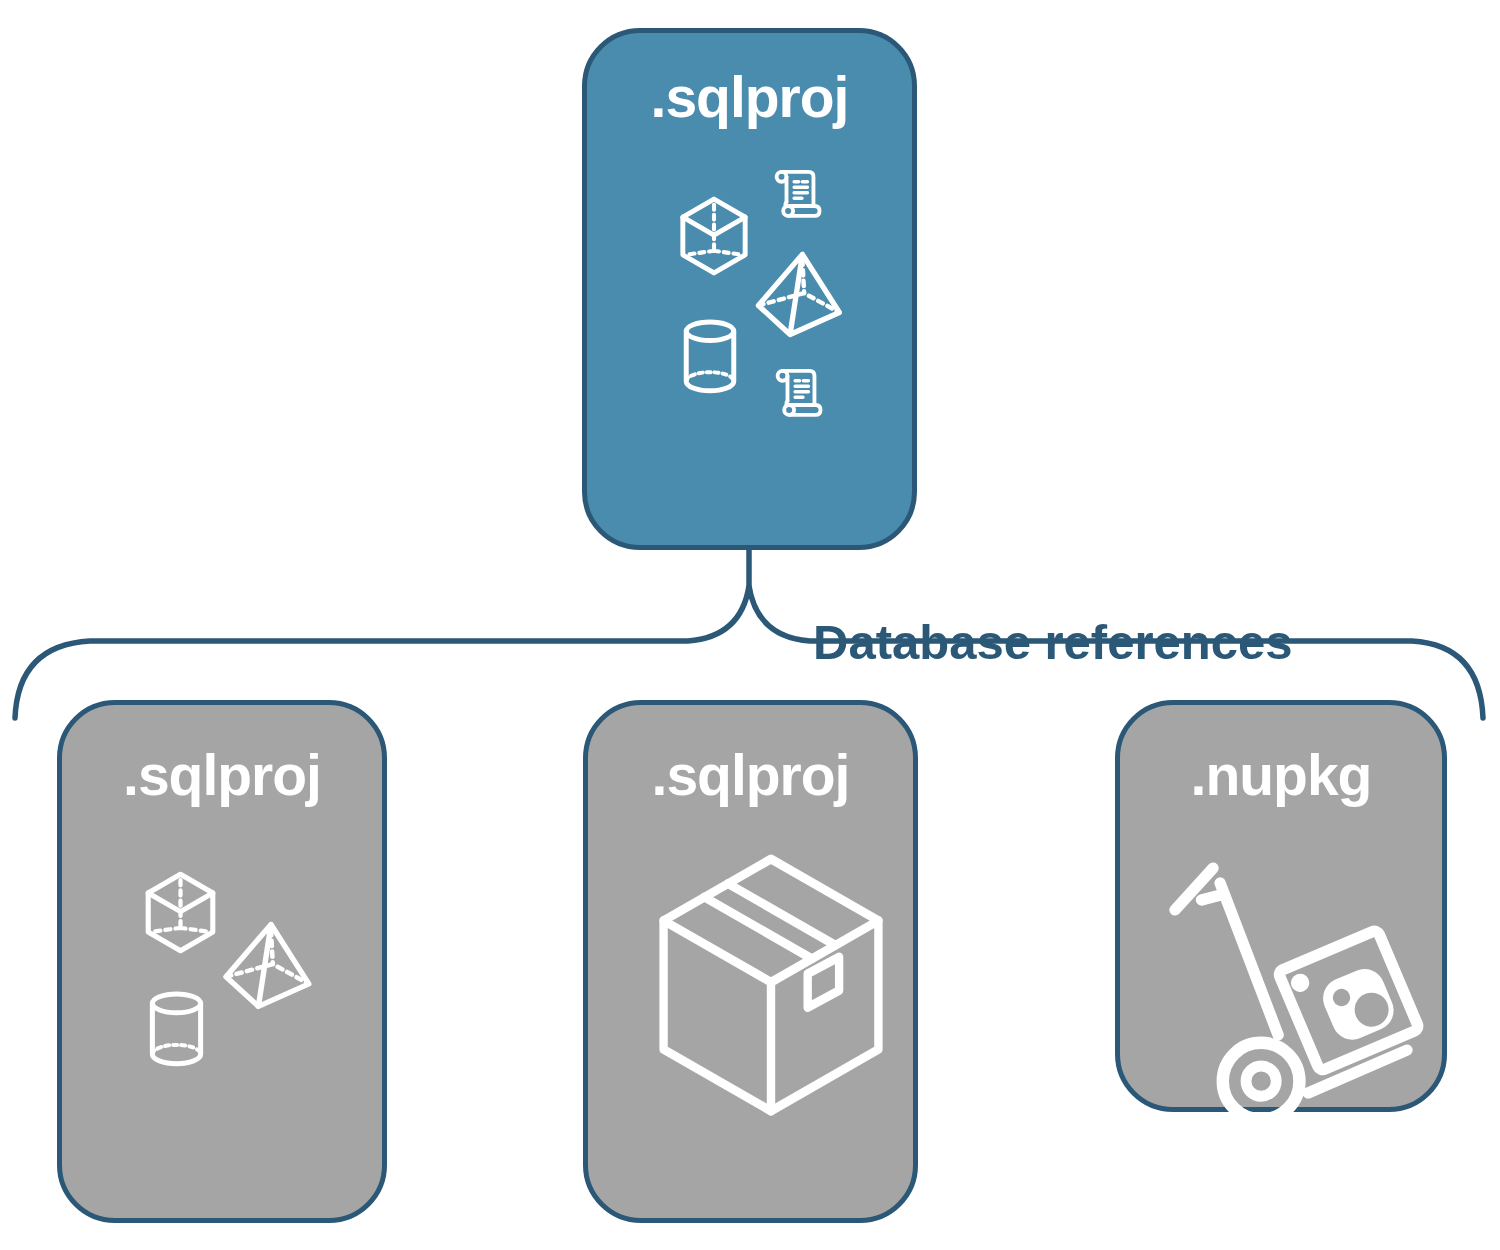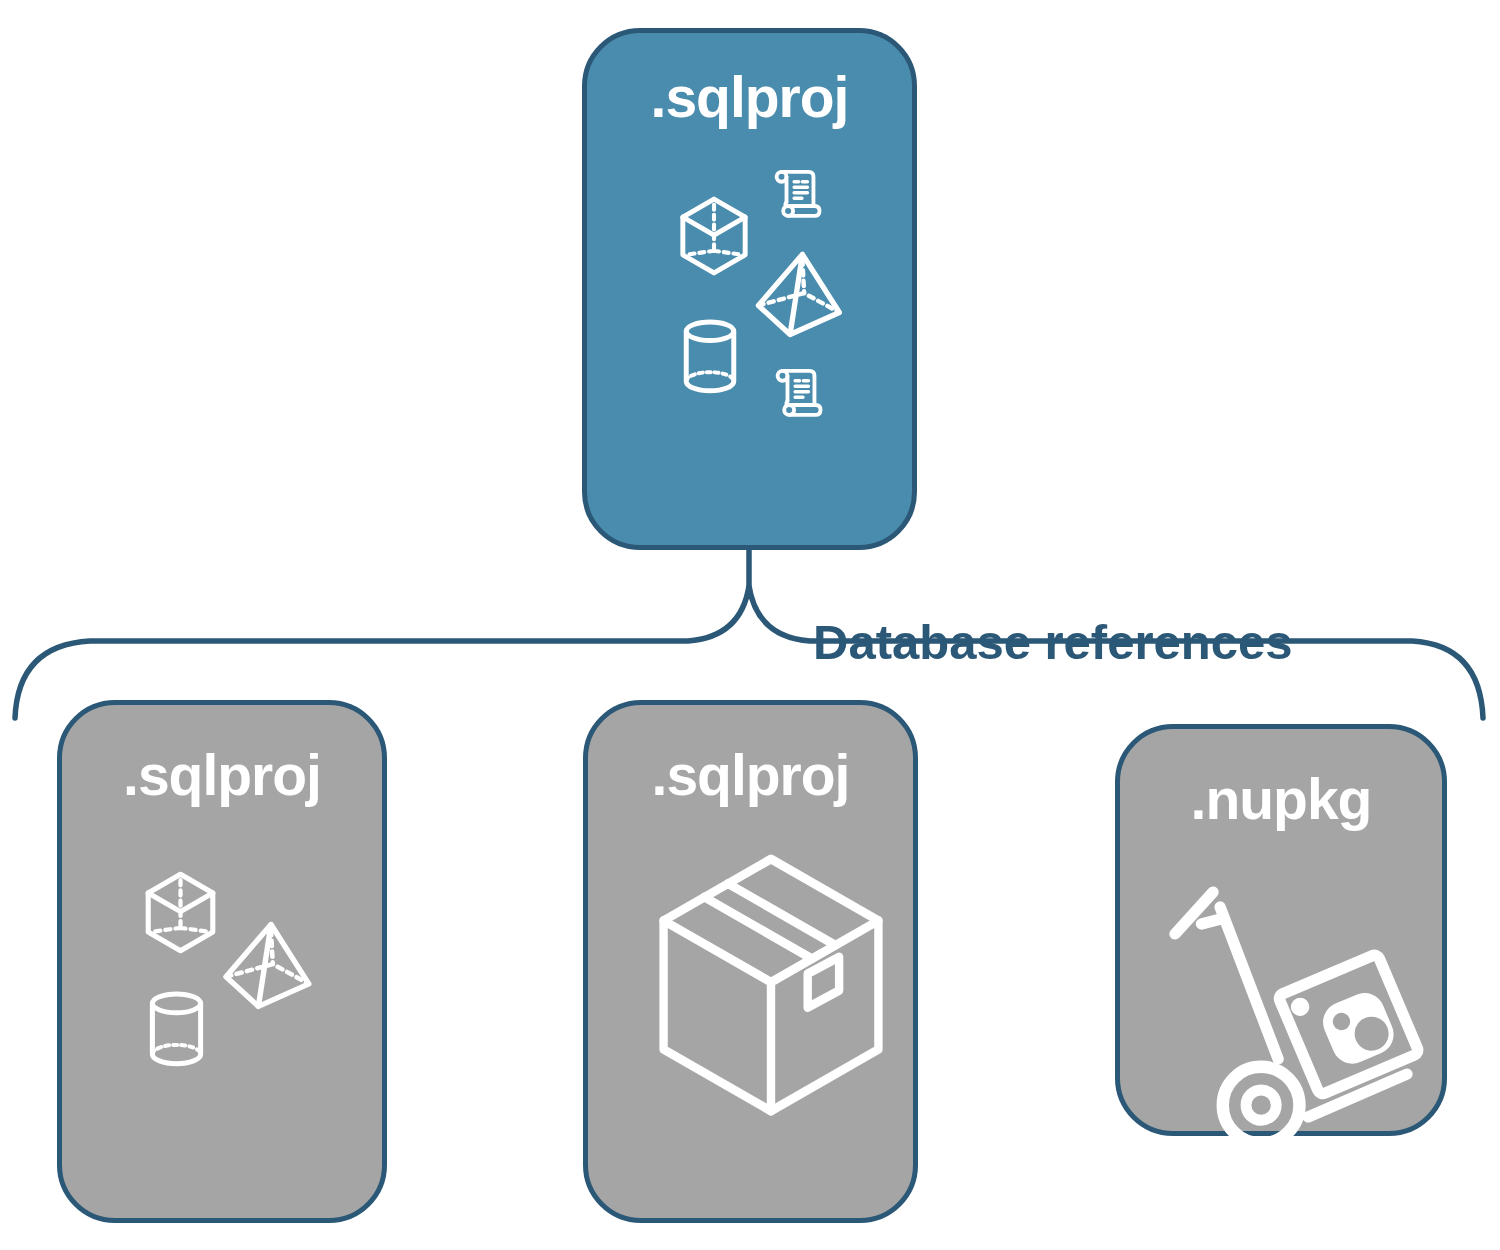--- a/index.html
+++ b/index.html
@@ -11,21 +11,21 @@
   }
   .node {
     position:absolute; box-sizing:border-box;
     border:5px solid var(--outline,#2b5877);
     border-radius:58px;
     padding-left:43px;
   }
   .node-root { left:582px; top:28px;  width:335px; height:522px; background:var(--root-fill,#4a8cad); }
   .node-c0   { left:57px;  top:700px; width:330px; height:523px; background:var(--child-fill,#a5a5a5); }
   .node-c1   { left:583px; top:700px; width:335px; height:523px; background:var(--child-fill,#a5a5a5); }
-  .node-c2   { left:1115px;top:700px; width:332px; height:412px; background:var(--child-fill,#a5a5a5);margin-top:24px; }
+  .node-c2   { left:1115px;top:700px; width:332px; height:412px; background:var(--child-fill,#a5a5a5); }
   .box-label {
     position:absolute; left:0; right:0; text-align:center;
     color:var(--box-text,#fff); font-size:57px; font-weight:bold;
     line-height:1; letter-spacing:-1px;
   }
   .node-root .box-label { top:36px; }
   .node-c0 .box-label, .node-c1 .box-label, .node-c2 .box-label { top:42px; }
   .icon { position:absolute; display:block; }
   .s   { fill:none; stroke:var(--icon-stroke,#fff); stroke-linecap:round; stroke-linejoin:round; }
   .d   { fill:none; stroke:var(--icon-stroke,#fff); stroke-linecap:round; stroke-dasharray:6 6; }

